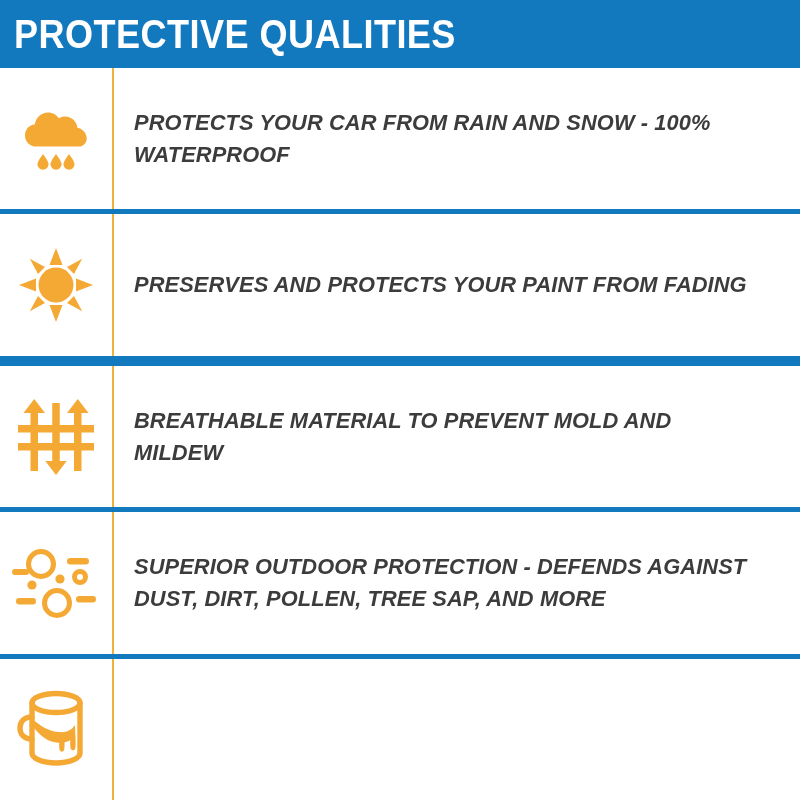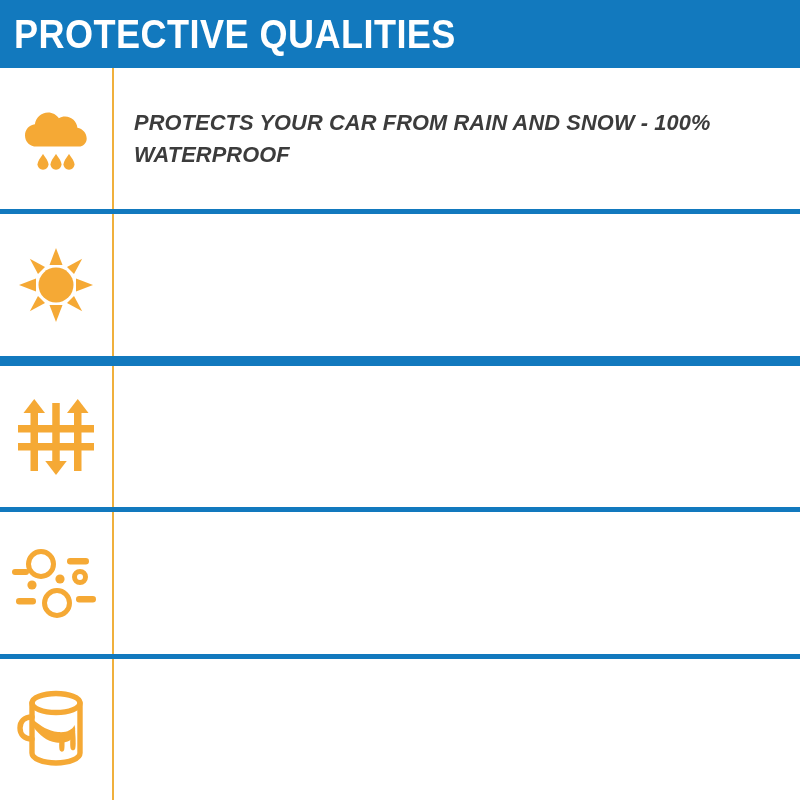--- a/index.html
+++ b/index.html
@@ -161,20 +161,23 @@
                 <polygon points="77,40 60,46.5 60,33.5"></polygon>
                 <polygon points="13.8,13.8 29.0,22.0 22.0,29.0"></polygon>
                 <polygon points="66.2,13.8 58.0,29.0 51.0,22.0"></polygon>
                 <polygon points="13.8,66.2 22.0,51.0 29.0,58.0"></polygon>
                 <polygon points="66.2,66.2 51.0,58.0 58.0,51.0"></polygon>
               </g>
             </g>
           </svg>
         </span>
       </div>
+      <div class="text-cell">
+        <div class="row-text">PRESERVES AND PROTECTS YOUR PAINT FROM FADING</div>
+      </div>
     </div>
 
     <div class="divider"></div>
 
 
     <div class="divider"></div>
 
     <div class="row">
       <div class="icon-cell">
         <span>
@@ -188,20 +191,23 @@
               <polygon points="20.25,4 31,18 9.5,18"></polygon>
 
               <rect x="38.25" y="8" width="7.5" height="62"></rect>
               <polygon points="42,80 52.75,66 31.25,66"></polygon>
 
               <rect x="60" y="14" width="7.5" height="62"></rect>
               <polygon points="63.75,4 74.5,18 53,18"></polygon>
             </g>
           </svg>
         </span>
+      </div>
+      <div class="text-cell">
+        <div class="row-text">BREATHABLE MATERIAL TO PREVENT MOLD AND MILDEW</div>
       </div>
     </div>
 
     <div class="divider"></div>
 
     <div class="row">
       <div class="icon-cell">
         <span>
           <svg width="92" height="78" viewBox="0 0 92 78" aria-hidden="true">
             <g fill="none" stroke="#F5A935" stroke-width="5" stroke-linecap="round">
@@ -212,20 +218,23 @@
             <g fill="#F5A935">
               <circle cx="22" cy="41" r="4.6"></circle>
               <circle cx="50" cy="35" r="4.6"></circle>
               <rect x="2" y="25" width="17" height="6" rx="3"></rect>
               <rect x="57" y="14" width="22" height="6.5" rx="3.2"></rect>
               <rect x="6" y="54" width="20" height="6.5" rx="3.2"></rect>
               <rect x="66" y="52" width="20" height="6.5" rx="3.2"></rect>
             </g>
           </svg>
         </span>
+      </div>
+      <div class="text-cell">
+        <div class="row-text">SUPERIOR OUTDOOR PROTECTION - DEFENDS AGAINST DUST, DIRT, POLLEN, TREE SAP, AND MORE</div>
       </div>
     </div>
 
     <div class="divider"></div>
 
     <div class="row">
       <div class="icon-cell">
         <span>
           <svg width="84" height="84" viewBox="0 0 84 84" aria-hidden="true">
             <g fill="none" stroke="#F5A935" stroke-width="5.4" stroke-linecap="round" stroke-linejoin="round">

